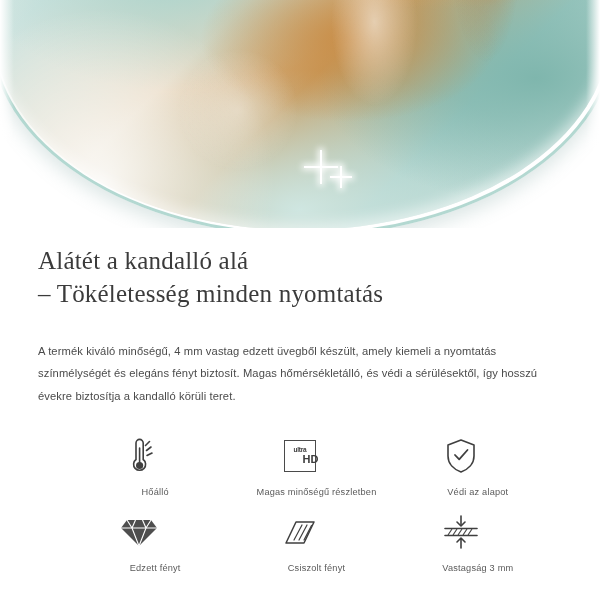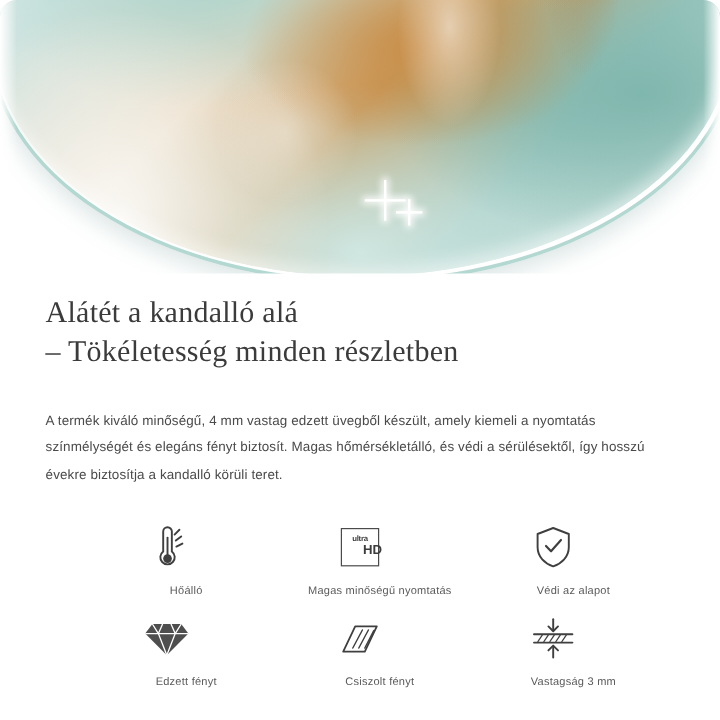--- a/index.html
+++ b/index.html
@@ -12,21 +12,20 @@
     background: #ffffff;
     font-family: "Liberation Sans", sans-serif;
     overflow: hidden;
   }
   .page {
     position: relative;
     width: 600px;
     height: 600px;
     background: #ffffff;
     overflow: hidden;
-    border-radius: 14px;
   }
 
   
   .hero {
     position: relative;
     width: 600px;
     height: 228px;
     overflow: hidden;
     background: #ffffff;
   }
@@ -194,21 +193,21 @@
     <div class="hero-rim"></div>
     <div class="hero-sparkle sparkle-1"></div>
     <div class="hero-sparkle sparkle-2"></div>
     <div class="hero-edge-left"></div>
     <div class="hero-edge-right"></div>
   </div>
 
   <div class="content">
     <h1 class="headline">
       <span>Alátét a kandalló alá</span>
-      <span class="line2">– Tökéletesség minden részletben</span>
+      <span class="line2">– Tökéletesség minden nyomtatás</span>
     </h1>
 
     <p class="body-copy">A termék kiváló minőségű, 4 mm vastag edzett üvegből készült, amely kiemeli a nyomtatás színmélységét és elegáns fényt biztosít. Magas hőmérsékletálló, és védi a sérülésektől, így hosszú évekre biztosítja a kandalló körüli teret.</p>
 
     <div class="features">
 
       <div class="feature">
         <div class="feature-icon">
           <svg width="34" height="40" viewBox="0 0 34 40">
             <g fill="none" stroke="#3f3f3f" stroke-width="1.6" stroke-linecap="round">
@@ -224,21 +223,21 @@
         <div class="feature-label">Hőálló</div>
       </div>
 
       <div class="feature">
         <div class="feature-icon">
           <div class="ultrahd-box">
             <span class="u1">ultra</span>
             <span class="u2">HD</span>
           </div>
         </div>
-        <div class="feature-label">Magas minőségű nyomtatás</div>
+        <div class="feature-label">Magas minőségű részletben</div>
       </div>
 
       <div class="feature">
         <div class="feature-icon">
           <svg width="34" height="38" viewBox="0 0 34 38">
             <path d="M17 3 L30 8 v11 c0 8 -6 13.5 -13 16 c-7 -2.5 -13 -8 -13 -16 V8 Z" fill="none" stroke="#3f3f3f" stroke-width="1.6" stroke-linejoin="round"></path>
             <path d="M11 18 l4.2 4.4 L23.5 13" fill="none" stroke="#3f3f3f" stroke-width="1.8" stroke-linecap="round" stroke-linejoin="round"></path>
           </svg>
         </div>
         <div class="feature-label">Védi az alapot</div>

